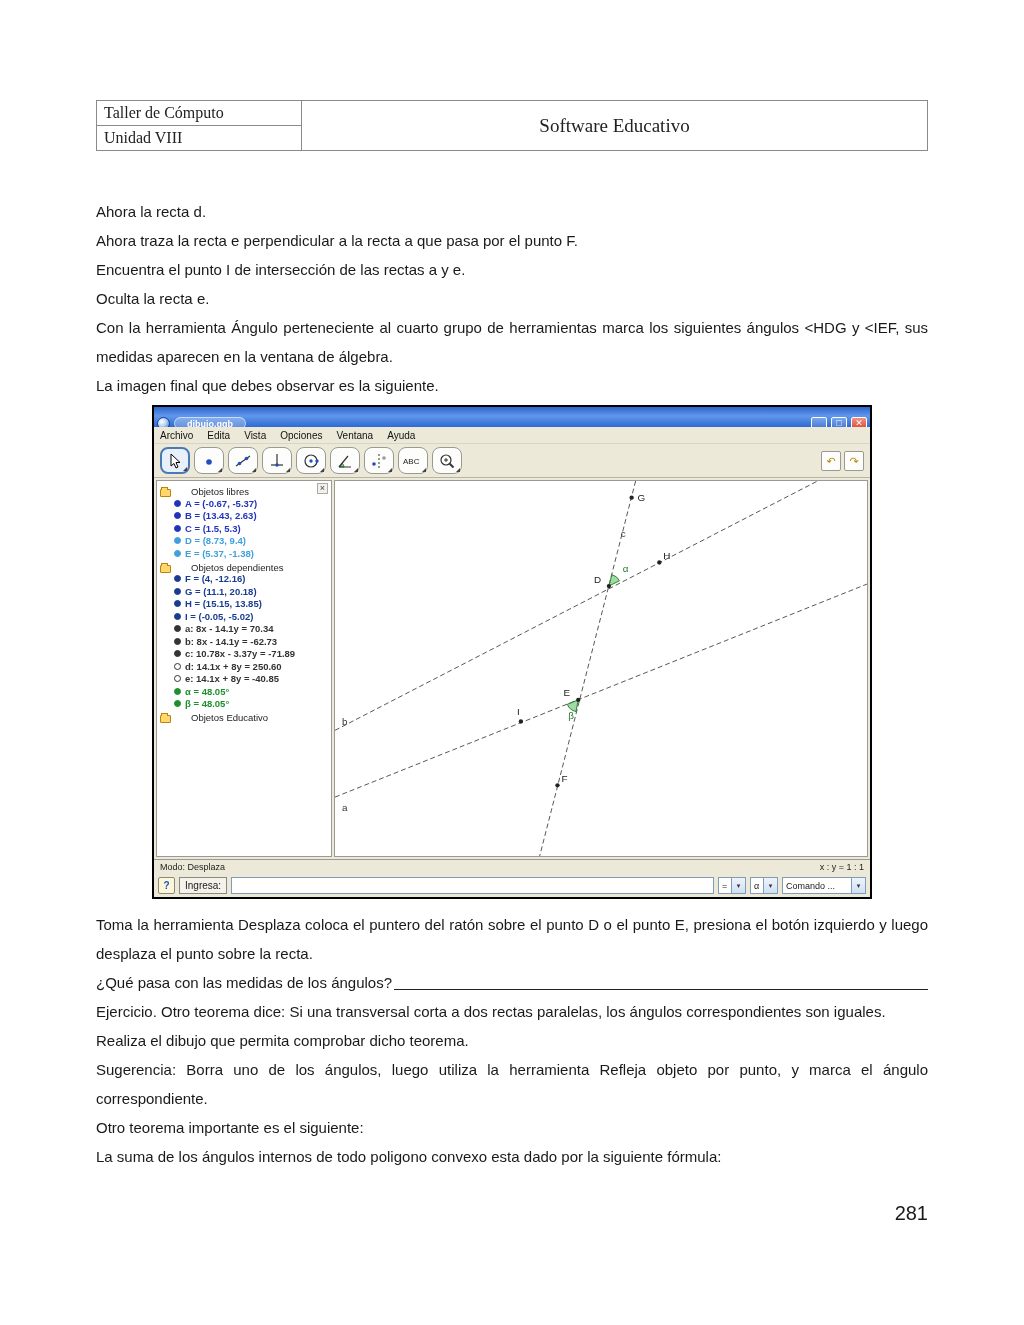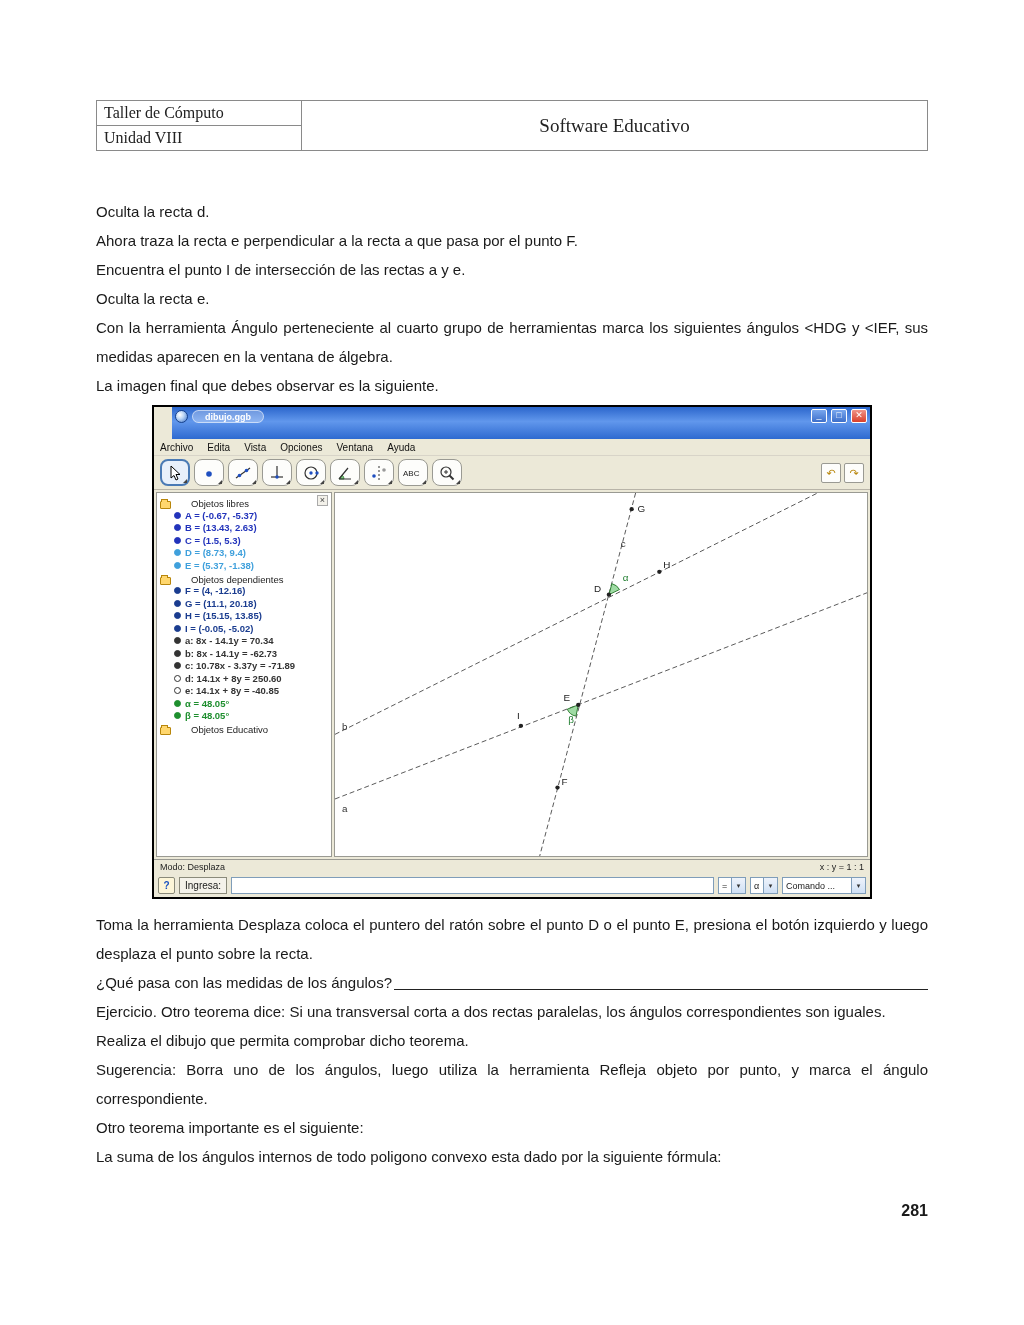--- a/index.html
+++ b/index.html
@@ -18,21 +18,21 @@
   .body-text { margin-top:46px; }
   .body-text p { font-size:15px; line-height:29px; text-align:justify; }
   .q-line { display:flex; }
   .q-line .qtext { white-space:nowrap; }
   .q-line .blank { flex:1; border-bottom:1px solid #222; margin-bottom:7px; margin-left:2px; }
 
   
   .gg-window { width:720px; height:494px; border:2px solid #000; margin:5px 0 11px 56px;
                background:#ece9d8; display:flex; flex-direction:column; }
   .titlebar { height:19px; flex:none; background:linear-gradient(#2b66cc,#6197ec 45%,#2e6ad0);
-              display:flex; align-items:flex-end; padding:16px 3px; gap:4px;margin-left:18px; }
+              display:flex; align-items:flex-start; padding:10px 3px; gap:4px; }
   .title-icon { width:13px; height:13px; border-radius:50%; flex:none;
                 background:radial-gradient(circle at 35% 35%, #fff, #bcd6f5 40%, #3a71c9);
                 border:1px solid #16418c; }
   .title-capsule { background:rgba(255,255,255,0.28); border:1px solid rgba(255,255,255,0.55);
                    border-radius:8px; color:#fff; font-size:9px; font-weight:bold;
                    padding:0 12px; height:13px; line-height:12px; }
   .tb-spacer { flex:1; }
   .tb-btn { width:16px; height:14px; font-size:9px; line-height:11px; text-align:center; color:#fff;
             border:1px solid #fff; border-radius:2px; background:linear-gradient(#79a7ee,#3d6fca);
             cursor:default; }
@@ -89,42 +89,42 @@
                  height:17px; line-height:15px; flex:none; }
   .gg-input { flex:1; height:17px; border:1px solid #7f9db9; background:#fff; font-size:10px;
               padding:0 3px; font-family:"Liberation Sans", sans-serif; }
   .combo { height:17px; border:1px solid #7f9db9; background:#fff; display:flex; align-items:center;
            font-size:9px; flex:none; }
   .combo .cv { padding:0 3px; min-width:12px; white-space:nowrap; }
   .combo .ca { width:14px; height:100%; background:linear-gradient(#eef3fb,#cfe0f5);
                border-left:1px solid #7f9db9; text-align:center; font-size:7px; line-height:15px; color:#333; }
   .combo.cmd .cv { min-width:68px; }
 
-  .pagenum { position:absolute; right:96px; top:1202px; font-size:16px; color:#1a1a1a;font-weight:bold; }
+  .pagenum { position:absolute; right:96px; top:1202px; font-size:20px; color:#1a1a1a; }
 </style>
 </head>
 <body>
 
 <div class="page">
   <div class="content">
 
     <table class="hdr">
       <tbody>
           <tr>
         <td class="hdr-left">Taller de Cómputo</td>
         <td class="hdr-title" rowspan="2">Software Educativo</td>
       </tr>
       <tr>
         <td class="hdr-left">Unidad VIII</td>
       </tr>
     </tbody>
       </table>
 
     <div class="body-text">
-      <p>Oculta la recta d.</p>
+      <p>Ahora la recta d.</p>
       <p>Ahora traza la recta e perpendicular a la recta a que pasa por el punto F.</p>
       <p>Encuentra el punto I de intersección de las rectas a y e.</p>
       <p>Oculta la recta e.</p>
       <p>Con la herramienta Ángulo perteneciente al cuarto grupo de herramientas marca los siguientes ángulos &lt;HDG y &lt;IEF, sus medidas aparecen en la ventana de álgebra.</p>
       <p>La imagen final que debes observar es la siguiente.</p>
 
       <div class="gg-window">
 
         <div class="titlebar">
           <span class="title-icon"></span>

